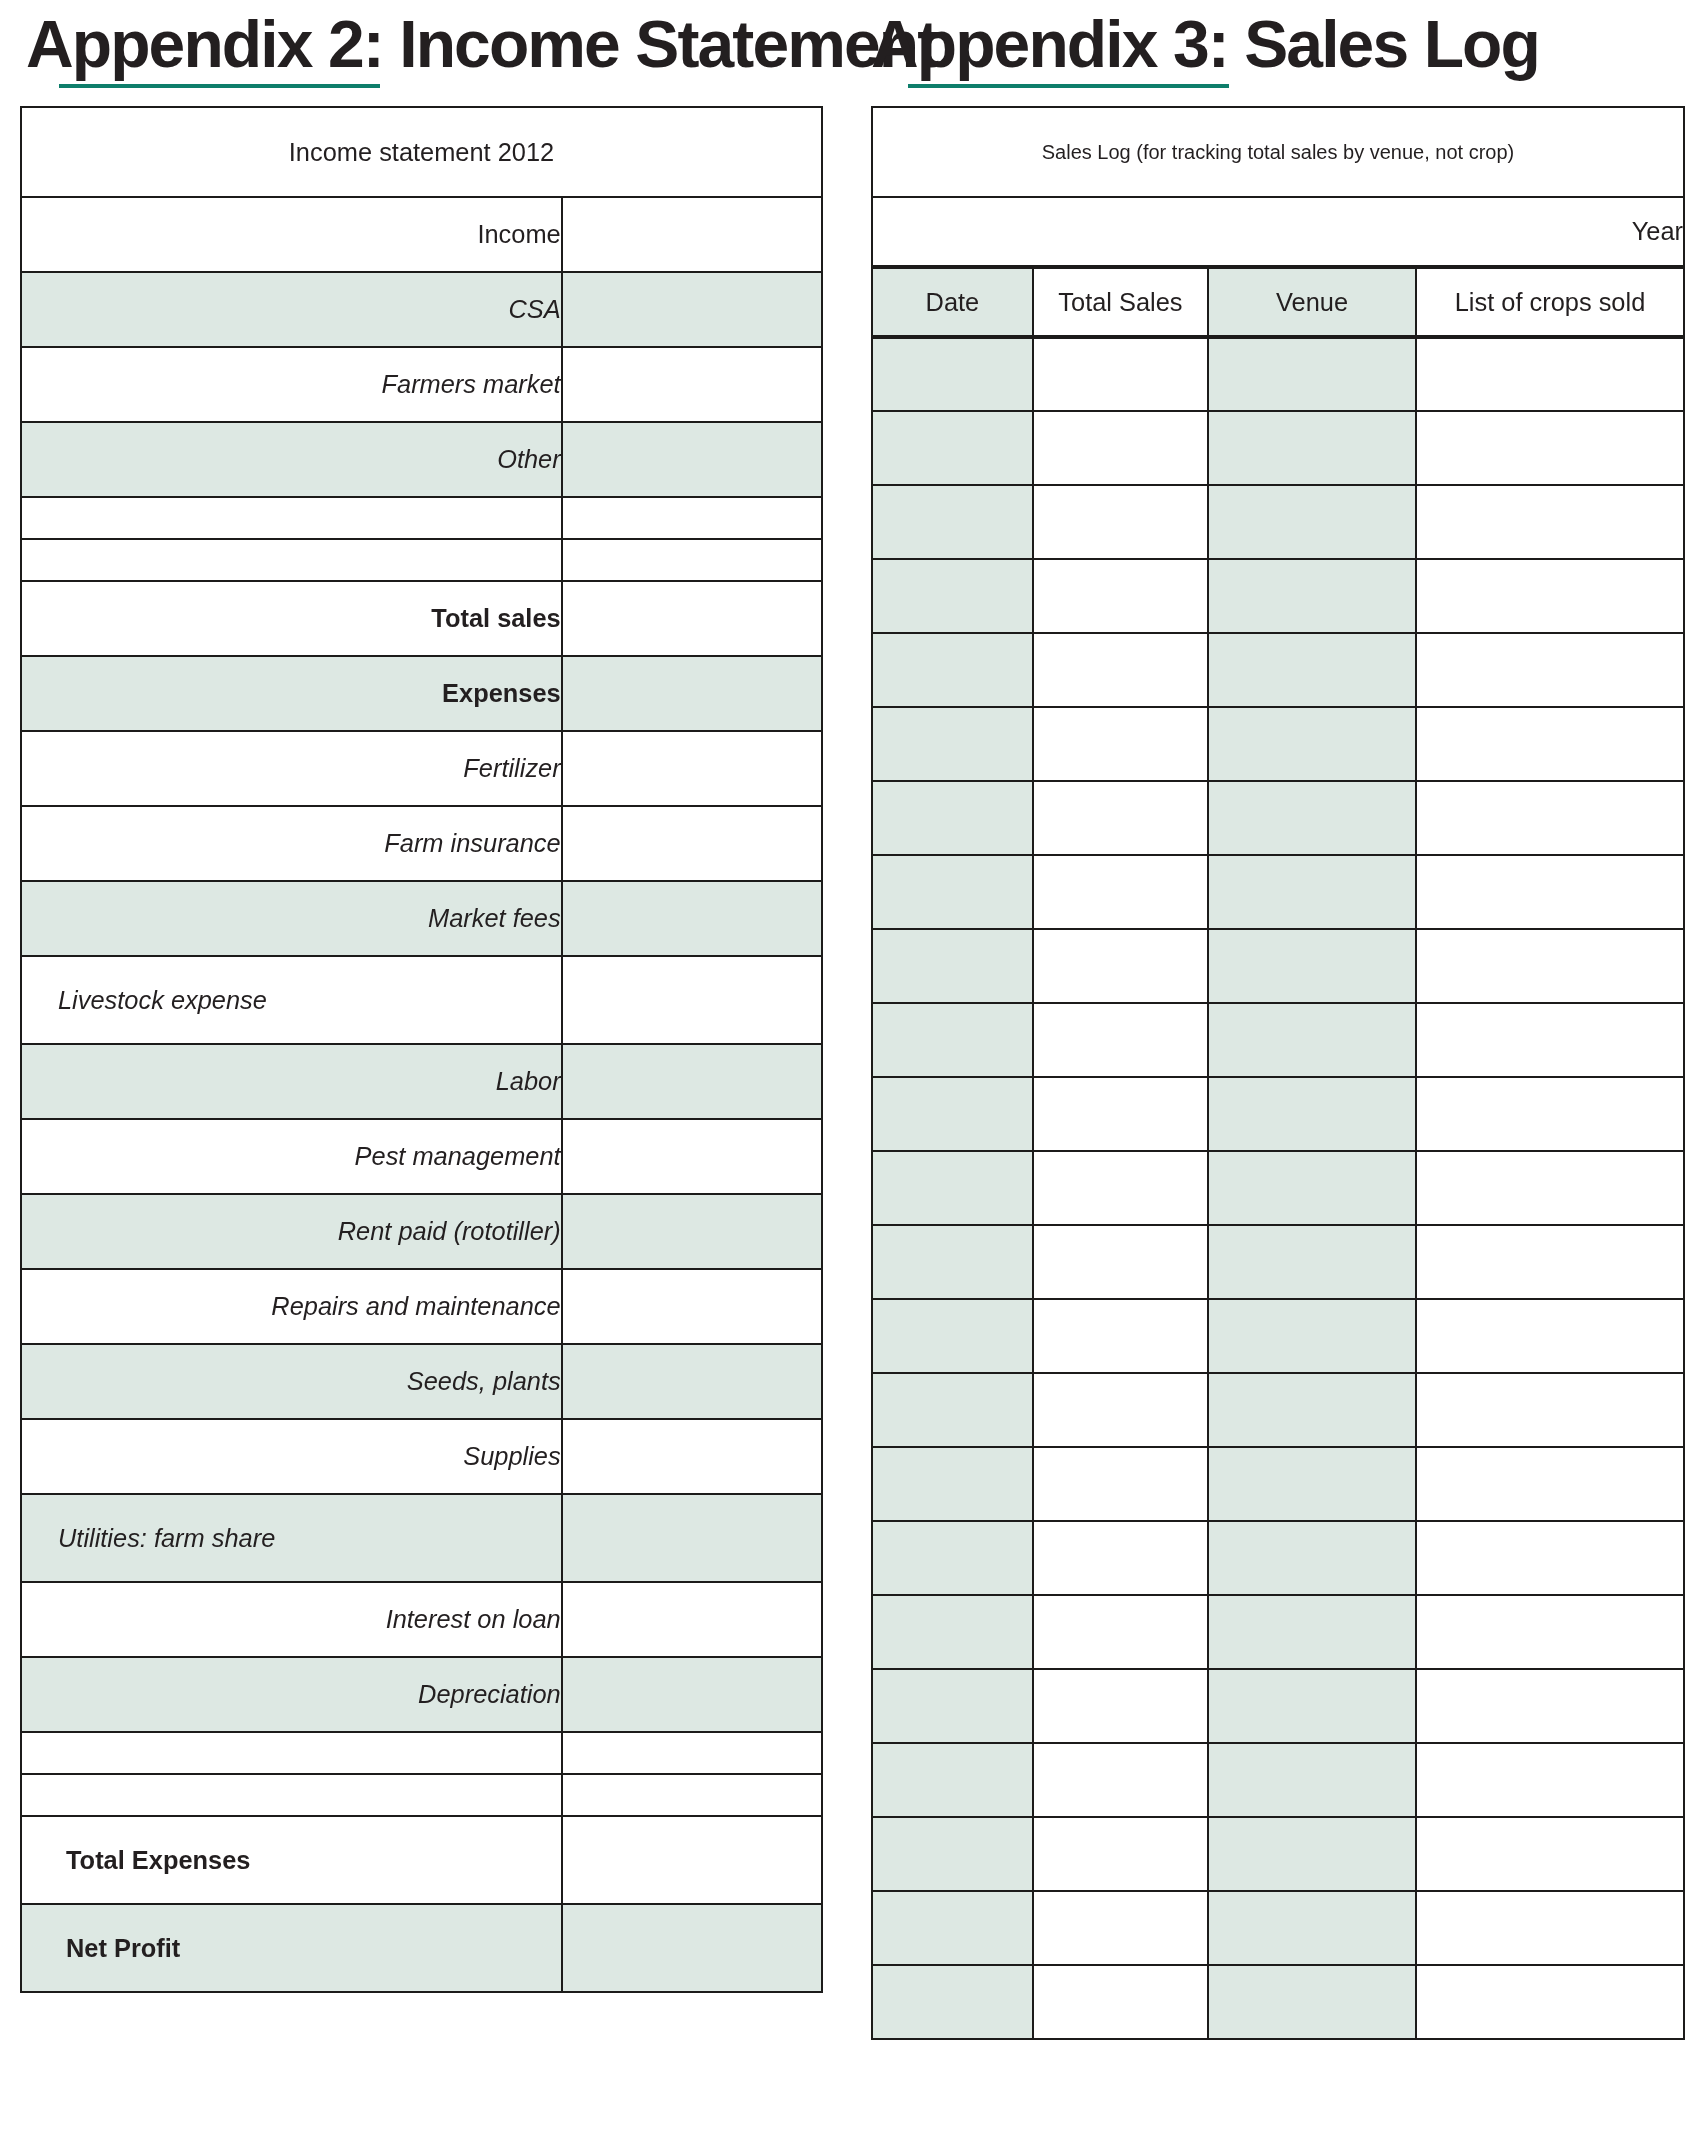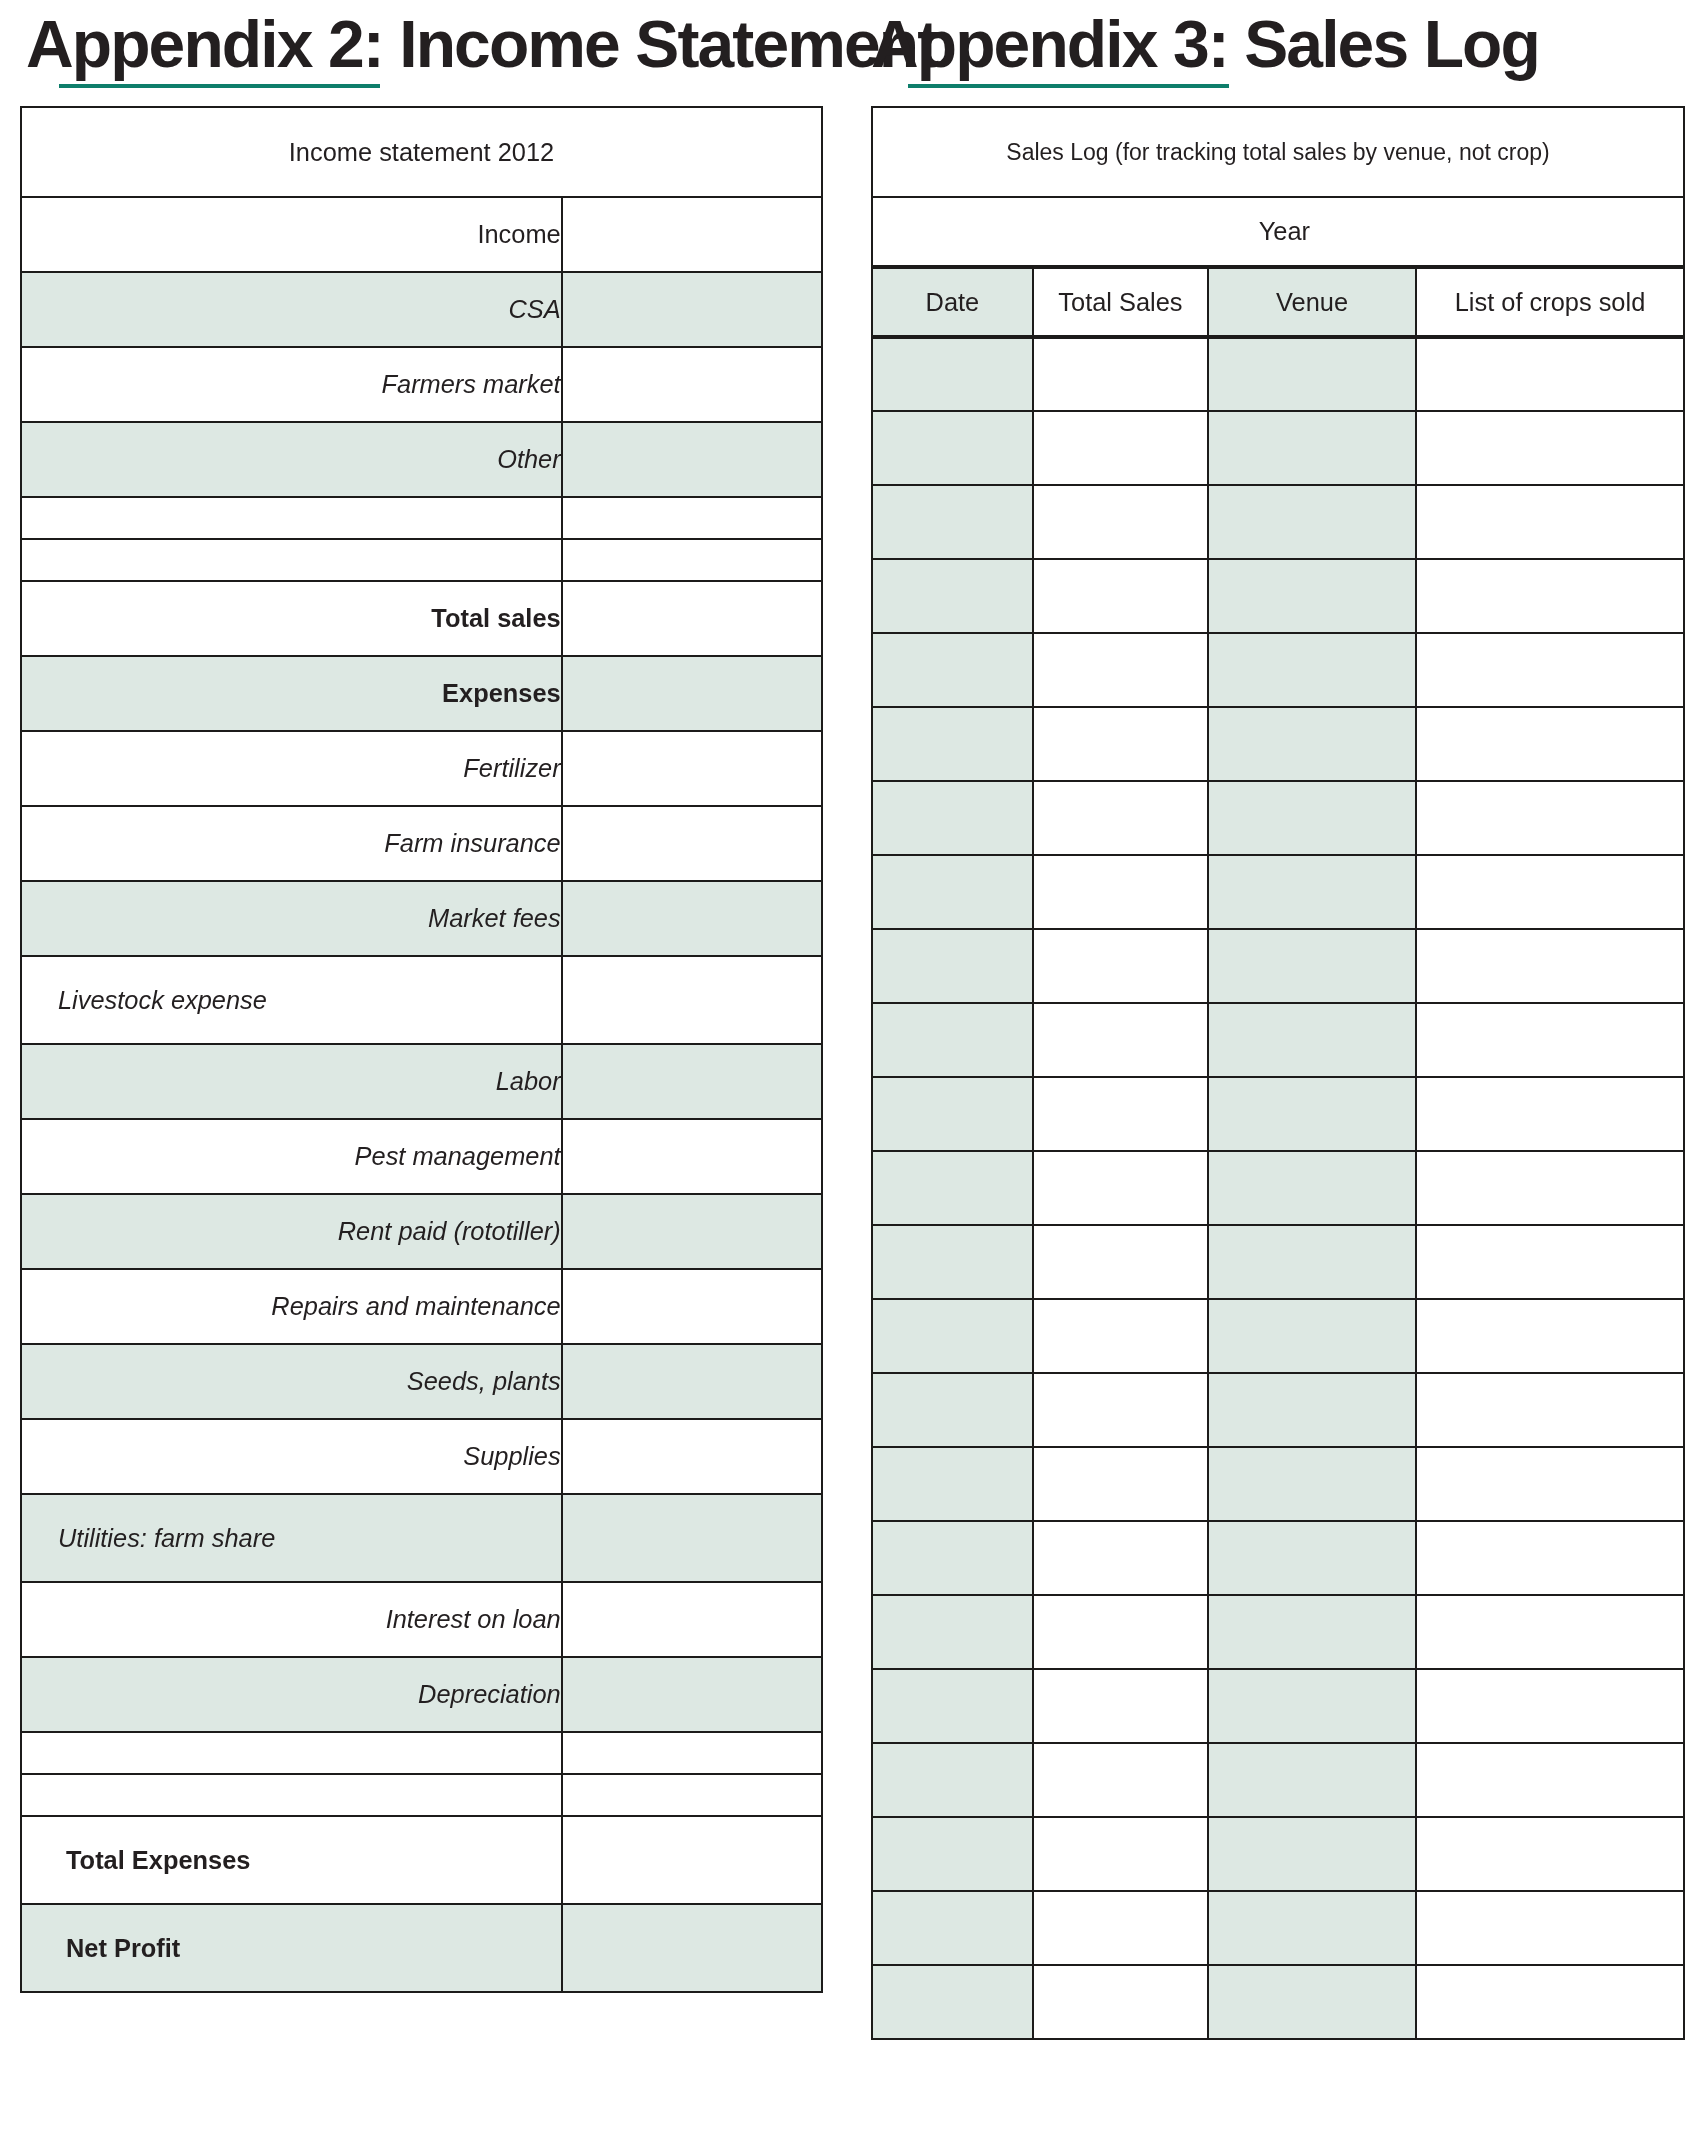--- a/index.html
+++ b/index.html
@@ -32,33 +32,33 @@
   table.sheet th,table.sheet td{
     border:2.2px solid var(--border);
     font-size:25.4px;font-weight:400;color:var(--text);
     vertical-align:middle;padding:0;background:#fff;
   }
   th.green{
     background:var(--header-green);color:#ffffff;font-weight:bold;
     text-align:center;padding:0 0 0 11.2px;font-size:30px;height:90px;
     border-bottom-width:2.2px;
   }
-  .sales th.green{font-size:23px;}
+  .sales th.green{font-size:20px;}
   
   .income col.c-label{width:67.5%;}
   .income col.c-value{width:32.5%;}
   .income td.label{text-align:left;padding-left:11.2px;}
   .income td.label.indent{padding-left:36px;font-style:italic;}
   .income td.label.bold{font-weight:bold;}
   .income tr.m td{height:75px;text-align:right;}
   .income tr.s td{height:42px;}
   .income tr.s + tr.s td{border-top-width:1.5px;}
   .income tr.l td{height:88px;padding-left:44px;}
   
-  .sales tr.year-row td{height:70px;text-align:center;padding-left:12.7px;border-bottom-width:4.5px;}
+  .sales tr.year-row td{height:70px;text-align:right;padding-left:12.7px;border-bottom-width:4.5px;}
   .sales tr.cols-row th{height:70px;text-align:center;font-weight:400;border-bottom-width:4.5px;}
   .sales tbody td{height:74px;}
   .shaded{background:var(--row-shade) !important;}
 </style>
 </head>
 <body>
 
 <div class="page">
 
   <section class="col">

